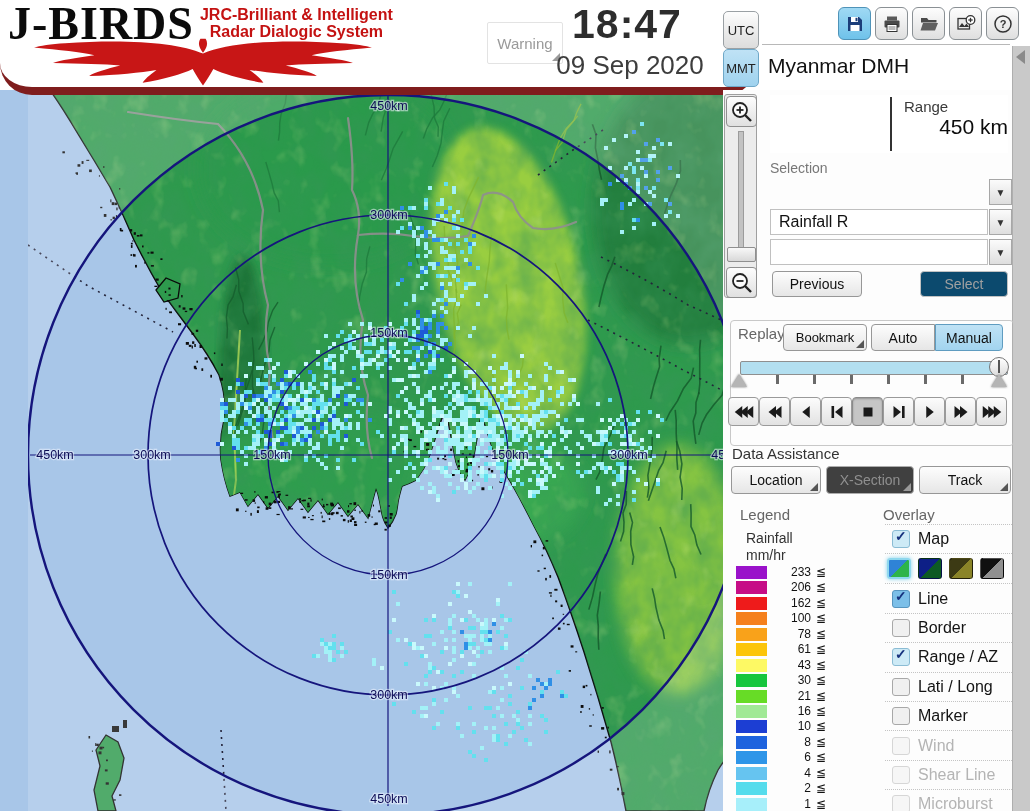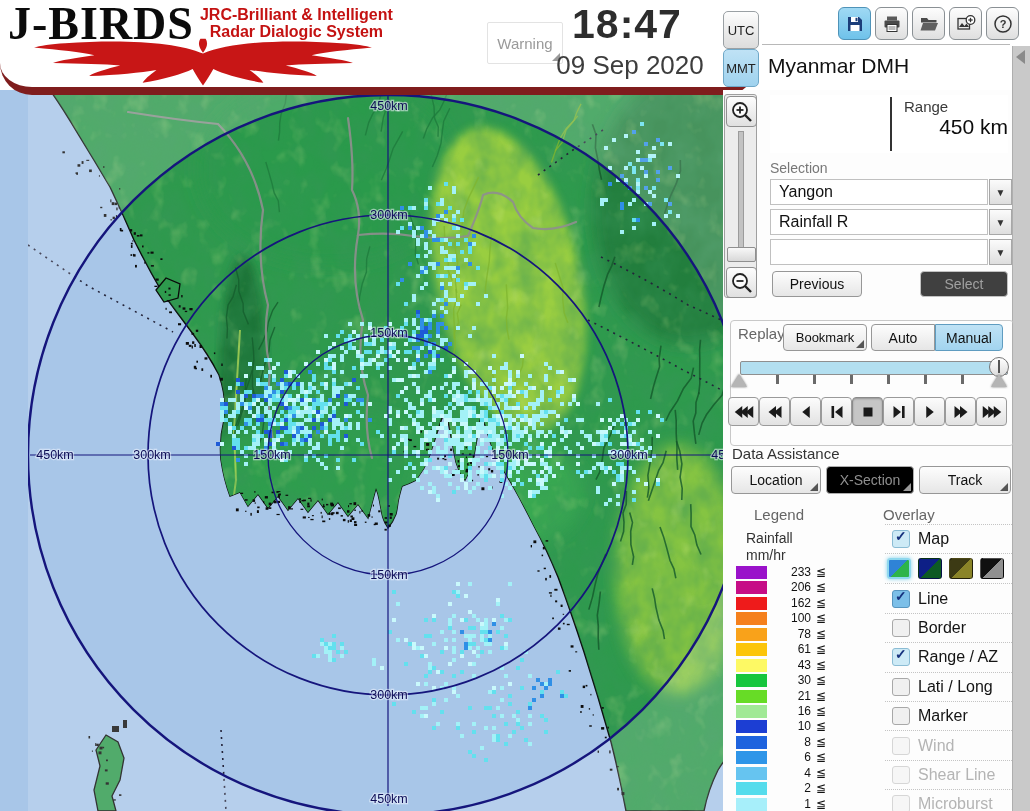--- a/index.html
+++ b/index.html
@@ -54,22 +54,22 @@
   .sec-label{position:absolute;font-size:14px;color:#777;}
   .dd-field{position:absolute;left:770px;width:218px;height:26px;background:#fff;
             border:1px solid #c0c0c0;font-size:16px;color:#111;display:flex;align-items:center;
             padding-left:8px;box-sizing:border-box;}
   .dd-btn{position:absolute;left:989px;width:23px;height:26px;border:1px solid #a7a7a7;
           background:linear-gradient(#fbfbfb,#dedede);display:flex;align-items:center;
           justify-content:center;font-size:10px;color:#333;box-sizing:border-box;}
   .btn{border:1px solid #979797;border-radius:4px;background:linear-gradient(#fdfdfd,#e6e6e6);
        font-size:14px;color:#111;display:flex;align-items:center;justify-content:center;
        position:absolute;box-sizing:border-box;}
-  .btn.disabled{background:#404040;color:#a0a0a0;border-color:#c2c2c2;}
-  .btn.greyed{background:#000000;color:#8f8f8f;border-color:#adadad;}
+  .btn.disabled{background:#0c4a6e;color:#a0a0a0;border-color:#c2c2c2;}
+  .btn.greyed{background:#404040;color:#8f8f8f;border-color:#adadad;}
   .btn.blue{background:linear-gradient(#bfe2f5,#a2d4ef);border-color:#5f9cc0;}
   .groupbox{position:absolute;left:730px;top:320px;width:282px;height:124px;
             border:1px solid #c8c8c8;border-radius:4px;}
   .replay-label{position:absolute;left:736px;top:325px;font-size:15px;color:#666;background:#fdfdfd;padding:0 2px;}
   .slider-track{position:absolute;left:740px;top:361px;width:266px;height:12px;border:1px solid #8f8f8f;
                 background:#b3dff0;border-radius:2px;}
   .slider-thumb{position:absolute;left:989px;top:357px;width:20px;height:20px;border-radius:50%;
                 background:linear-gradient(#ffffff,#dcdcdc);border:1.5px solid #777;box-sizing:border-box;}
   .slider-thumb:after{content:"";position:absolute;left:8px;top:2px;width:1.5px;height:13px;background:#555;}
   .range-tri{position:absolute;width:0;height:0;border-left:8px solid transparent;
@@ -2593,21 +2593,20 @@
   <div class="collapse-tri"></div>
 
   <div class="station-name">Myanmar DMH</div>
 
   <div class="range-box"></div>
   <div class="range-divider"></div>
   <div class="range-label">Range</div>
   <div class="range-value">450 km</div>
 
   <div class="sec-label" style="left:770px;top:160px;">Selection</div>
-  <div class="dd-field" style="top:179px;">Yangon</div>
   <div class="dd-btn" style="top:179px;">
       <span>▼</span>
     </div>
   <div class="dd-field" style="top:209px;">Rainfall R</div>
   <div class="dd-btn" style="top:209px;">
       <span>▼</span>
     </div>
   <div class="dd-field" style="top:239px;"></div>
   <div class="dd-btn" style="top:239px;">
       <span>▼</span>
@@ -2700,21 +2699,21 @@
   </div>
   <div class="btn greyed" style="left:826px;top:466px;width:88px;height:28px;">
     <span>X-Section</span>
     <span class="corner-tri dim"></span>
   </div>
   <div class="btn" style="left:919px;top:466px;width:92px;height:28px;text-align:center;">
     <span>Track</span>
     <span class="corner-tri"></span>
   </div>
 
-  <div class="legend-title" style="left:740px;top:506px;margin-left:14px;">Legend</div>
+  <div class="legend-title" style="left:740px;top:506px;">Legend</div>
   <div class="legend-title" style="left:883px;top:506px;">Overlay</div>
   <div class="legend-sub" style="top:530px;">Rainfall</div>
   <div class="legend-sub" style="top:547px;">mm/hr</div>
   <div class="legend-rows" id="legend-rows">
       <div class="legend-row">
         <div class="legend-sw" style="background: rgb(154, 18, 202);"></div>
         <div class="legend-val">233</div>
         <div class="legend-leq">≦</div>
       </div>
       <div class="legend-row">

